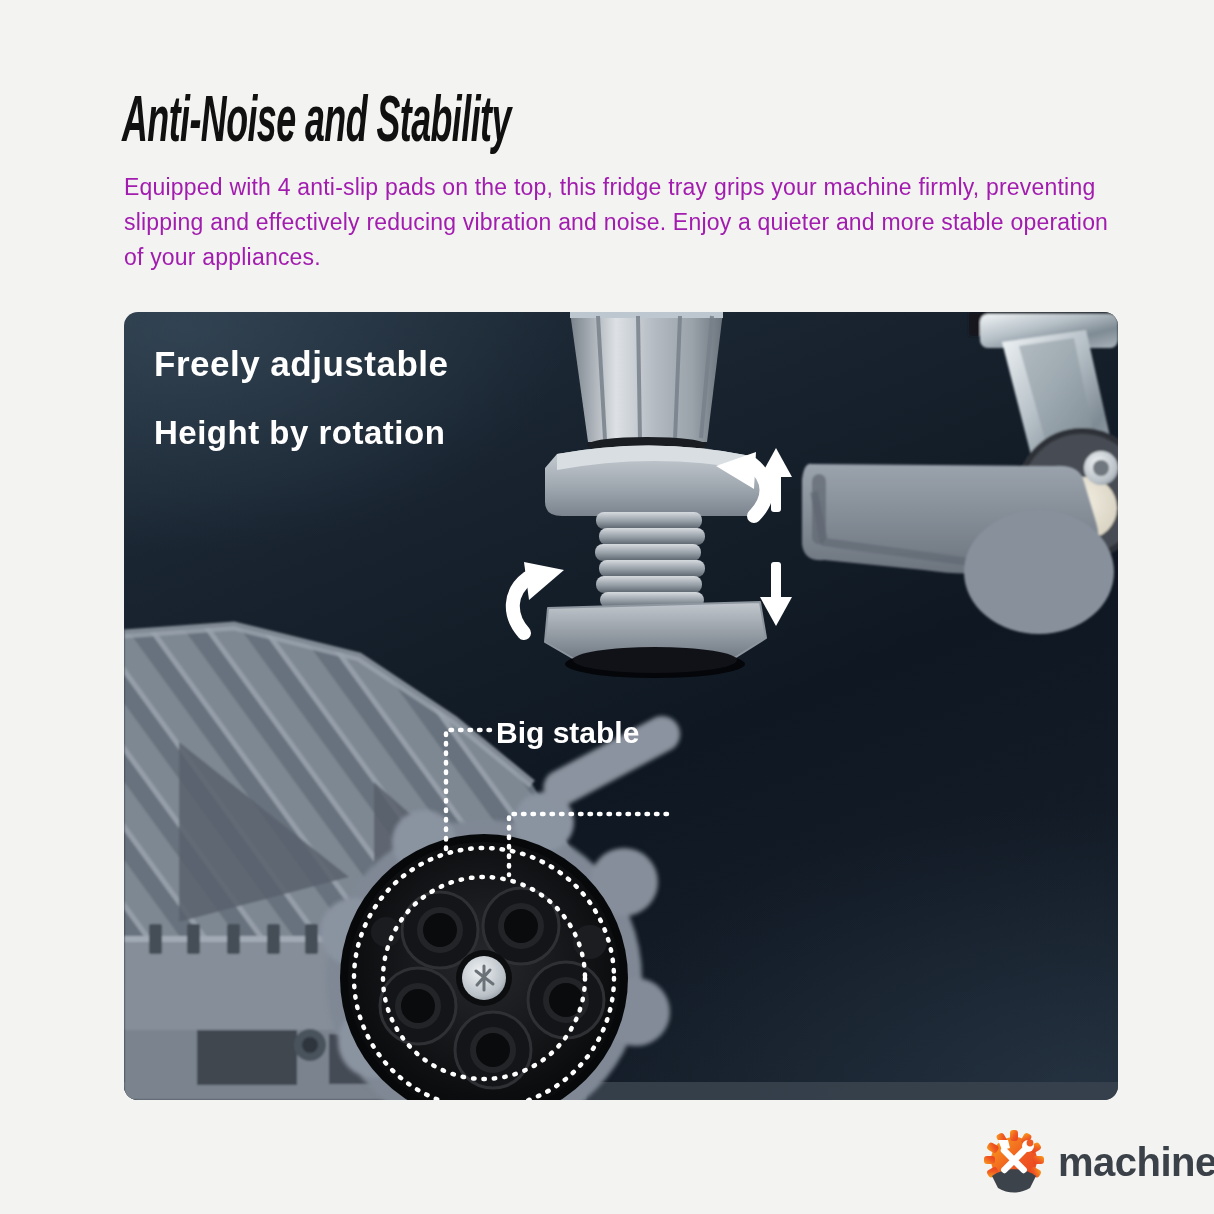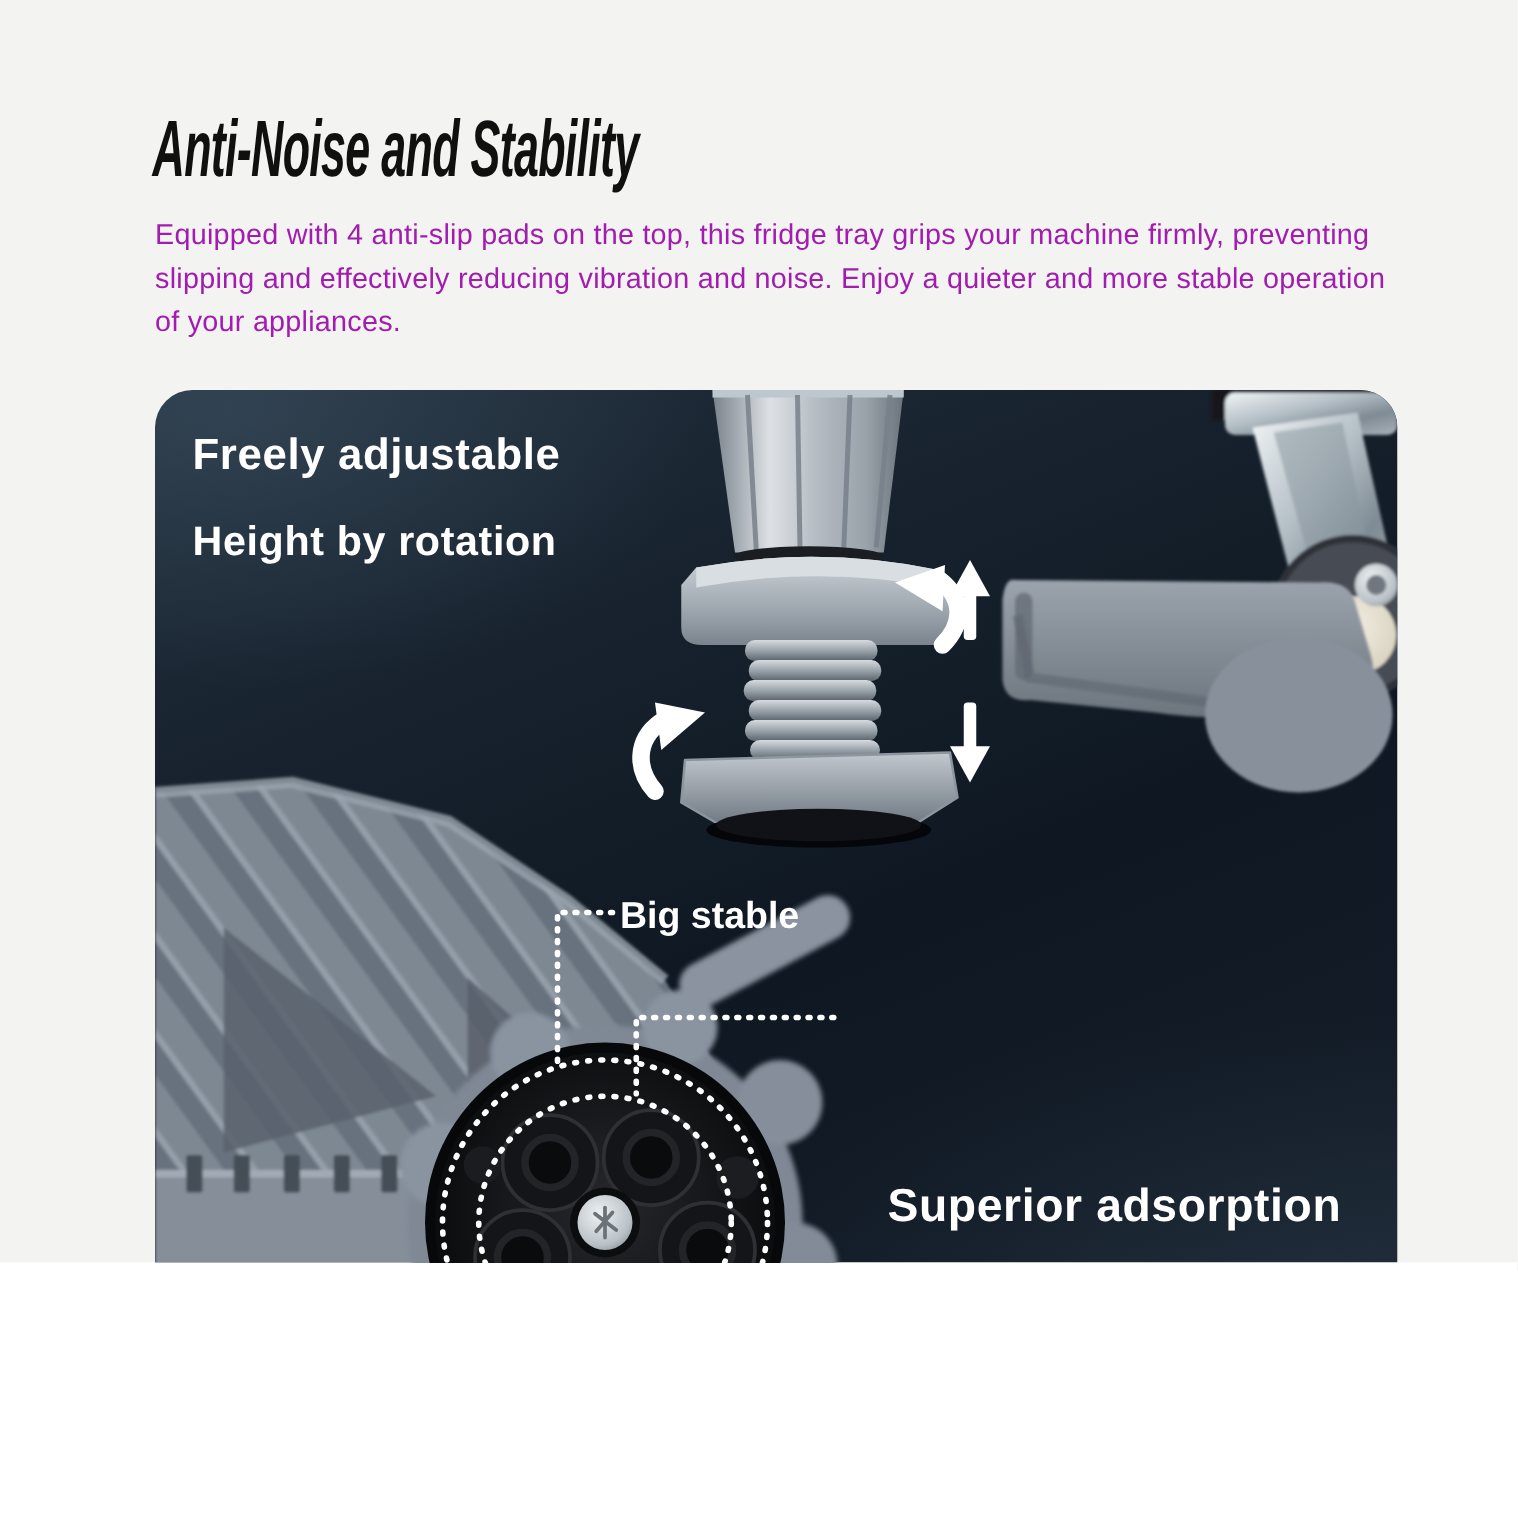--- a/index.html
+++ b/index.html
@@ -1,33 +1,33 @@
 <!DOCTYPE html>
 <html><head>
 <meta charset="utf-8">
 <style>
   html,body{margin:0;padding:0;}
   .page{
-    position:relative;width:1214px;height:1010px;overflow:hidden;
+    position:relative;width:1214px;height:1214px;overflow:hidden;
     background:#f3f3f1;font-family:"Liberation Sans",sans-serif;
   }
   
   .title-wrap{position:absolute;left:122px;top:82px;height:74px;white-space:nowrap;}
   .title{
     display:inline-block;font-size:64px;font-weight:bold;font-style:italic;
     letter-spacing:-1px;color:#101010;transform:scaleX(0.56);transform-origin:left top;
   }
   .desc{
     position:absolute;left:124px;top:170px;width:1010px;margin:0;
     font-size:23px;line-height:35px;color:#a21caf;letter-spacing:.2px;
   }
   
   .panel{
     position:absolute;left:124px;top:312px;width:994px;height:788px;
-    border-radius:30px;overflow:hidden;
+    border-radius:14px;overflow:hidden;
     background:
       radial-gradient(ellipse 620px 360px at 6% 2%, rgba(74,96,116,.40), transparent 62%),
       radial-gradient(ellipse 760px 420px at 96% 98%, rgba(62,82,102,.30), transparent 66%),
       linear-gradient(158deg,#22303d 0%,#17222e 28%,#0f1822 55%,#121b26 75%,#19232f 100%);
   }
   .panel svg.art{position:absolute;left:0;top:0;}
   .cap{position:absolute;color:#fff;font-weight:bold;white-space:nowrap;}
   .cap.c1{left:30px;top:32px;font-size:35px;letter-spacing:.5px;}
   .cap.c2{left:30px;top:102px;font-size:33px;letter-spacing:.5px;}
   .cap.bottom{left:586px;top:632px;font-size:37px;letter-spacing:.5px;}
@@ -243,21 +243,20 @@
         <circle cx="360" cy="666" r="101" fill="none" stroke="#ffffff" stroke-width="4.5" stroke-dasharray="1.5 9" stroke-linecap="round"></circle>
       </g>
 
       <path d="M 366 418 L 322 418 L 322 540" fill="none" stroke="#ffffff" stroke-width="4.5" stroke-dasharray="1.5 8" stroke-linecap="round"></path>
       <path d="M 543 502 L 385 502 L 385 563" fill="none" stroke="#ffffff" stroke-width="4.5" stroke-dasharray="1.5 8" stroke-linecap="round"></path>
     </svg>
 
     <div class="cap c1">Freely adjustable</div>
     <div class="cap c2">Height by rotation</div>
     <div class="callout big">Big stable</div>
-    <div class="cap bottom">Superior adsorption</div>
   </div>
 
   <div class="brand">
     <svg width="72" height="72" viewBox="0 0 72 72">
       <defs>
         <linearGradient id="gearGrad" x1="0" y1="0" x2="1" y2="1">
           <stop offset="0" stop-color="#f9a21b"></stop>
             <stop offset=".55" stop-color="#f05a22"></stop>
           <stop offset="1" stop-color="#e93e1f"></stop>
         </linearGradient>

